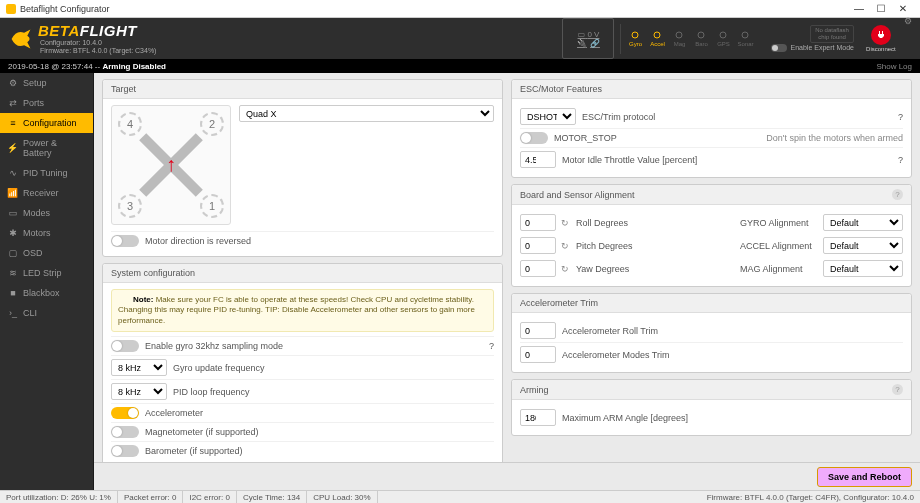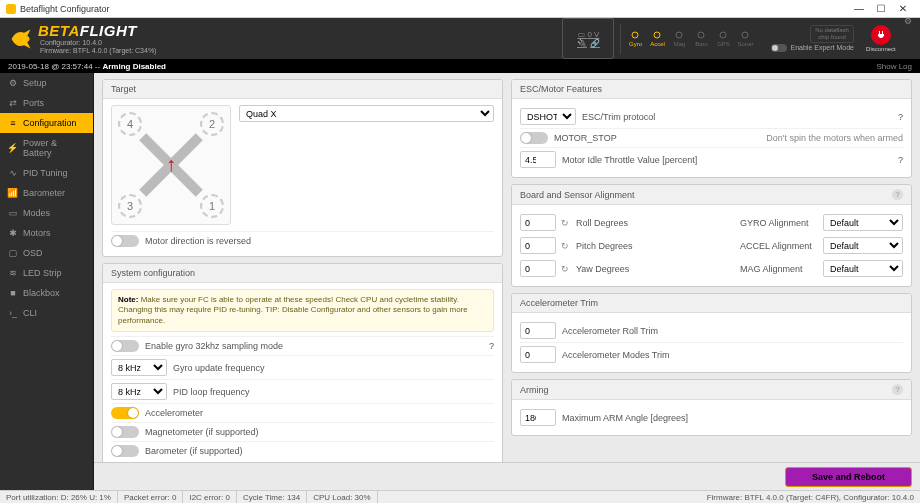--- a/index.html
+++ b/index.html
@@ -55,30 +55,30 @@
 .m-arrow{position:absolute;top:40%;left:50%;transform:translateX(-50%);color:#e2001a;font-size:20px;}
 select,input[type=text],input[type=number]{border:1px solid #ccc;border-radius:2px;padding:2px 4px;font-size:9px;height:17px;background:#fff;}
 select{padding:1px 2px;}
 .wide{width:100%;}
 .frow{display:flex;align-items:center;gap:6px;padding:3px 0;font-size:9px;color:#555;border-top:1px solid #f0f0f0;}
 .frow:first-child{border-top:none;}
 .toggle{width:28px;height:12px;background:#ccc;border-radius:6px;position:relative;cursor:pointer;flex-shrink:0;}
 .toggle::after{content:'';position:absolute;width:10px;height:10px;background:#fff;border-radius:50%;top:1px;left:1px;box-shadow:0 0 2px rgba(0,0,0,.3);}
 .toggle.on{background:#ffbb00;}.toggle.on::after{left:17px;}
 .note{background:#fffbe6;border:1px solid #f1e9b1;border-radius:3px;padding:5px 6px;font-size:8px;color:#6b5f1a;line-height:1.3;margin-bottom:4px;}
-.note b{color:#000;}
+.note b{color:#000;margin-left:15px;}
 .numbox{width:36px;}
 .small-sel{width:56px;}
 .align-row{display:flex;align-items:center;gap:5px;padding:3px 0;font-size:9px;color:#555;}
 .align-row .albl{flex:1;}
 .align-row .albl2{width:78px;color:#555;}
 .def-sel{width:80px;}
 .rot-icon{width:10px;height:10px;color:#888;}
 .savebar{position:absolute;bottom:0;left:0;right:0;height:28px;background:#eaeaea;border-top:1px solid #ccc;display:flex;justify-content:flex-end;align-items:center;padding:0 8px;}
-.savebtn{background:#a21caf;border:1px solid #d89900;border-radius:3px;font-size:9px;padding:4px 26px;font-weight:bold;cursor:pointer;}
+.savebtn{background:#f0abfc;border:1px solid #d89900;border-radius:3px;font-size:9px;padding:4px 10px;font-weight:bold;cursor:pointer;}
 .footer{height:13px;background:#eee;border-top:1px solid #ccc;display:flex;align-items:center;font-size:8px;color:#555;}
 .fitem{padding:0 6px;border-right:1px solid #ccc;height:100%;display:flex;align-items:center;}
 .fright{margin-left:auto;padding:0 6px;}
 </style>
 </head>
 <body>
 
 <div class="titlebar">
   <div class="ticon"></div>
   <div class="title">Betaflight Configurator</div>
@@ -184,21 +184,21 @@
       <div class="sbitem">
         <span class="sbi">⚡</span>
         <span>Power &amp; Battery</span>
       </div>
       <div class="sbitem">
         <span class="sbi">∿</span>
         <span>PID Tuning</span>
       </div>
       <div class="sbitem">
         <span class="sbi">📶</span>
-        <span>Barometer</span>
+        <span>Receiver</span>
       </div>
       <div class="sbitem">
         <span class="sbi">▭</span>
         <span>Modes</span>
       </div>
       <div class="sbitem">
         <span class="sbi">✱</span>
         <span>Motors</span>
       </div>
       <div class="sbitem">
@@ -243,21 +243,21 @@
                 <span>Motor direction is reversed</span>
               </div>
           </div>
         </div>
 
         <div class="panel">
           <div class="panel-h">
               <span>System configuration</span>
             </div>
           <div class="panel-b">
-            <div class="note"><b>Note:</b><span> Make sure your FC is able to operate at these speeds! Check CPU and cycletime stability. Changing this may require PID re-tuning. TIP: Disable Configurator and other sensors to gain more performance.</span></div>
+            <div class="note"><b>Note:</b><span> Make sure your FC is able to operate at these speeds! Check CPU and cycletime stability. Changing this may require PID re-tuning. TIP: Disable Accelerometer and other sensors to gain more performance.</span></div>
             <div class="frow">
                 <div class="toggle"></div>
                 <span>Enable gyro 32khz sampling mode</span>
                 <div style="flex:1"></div>
                 <div class="help">?</div>
               </div>
             <div class="frow">
                 <select class="small-sel"><option>8 kHz</option></select>
                 <span>Gyro update frequency</span>
               </div>

